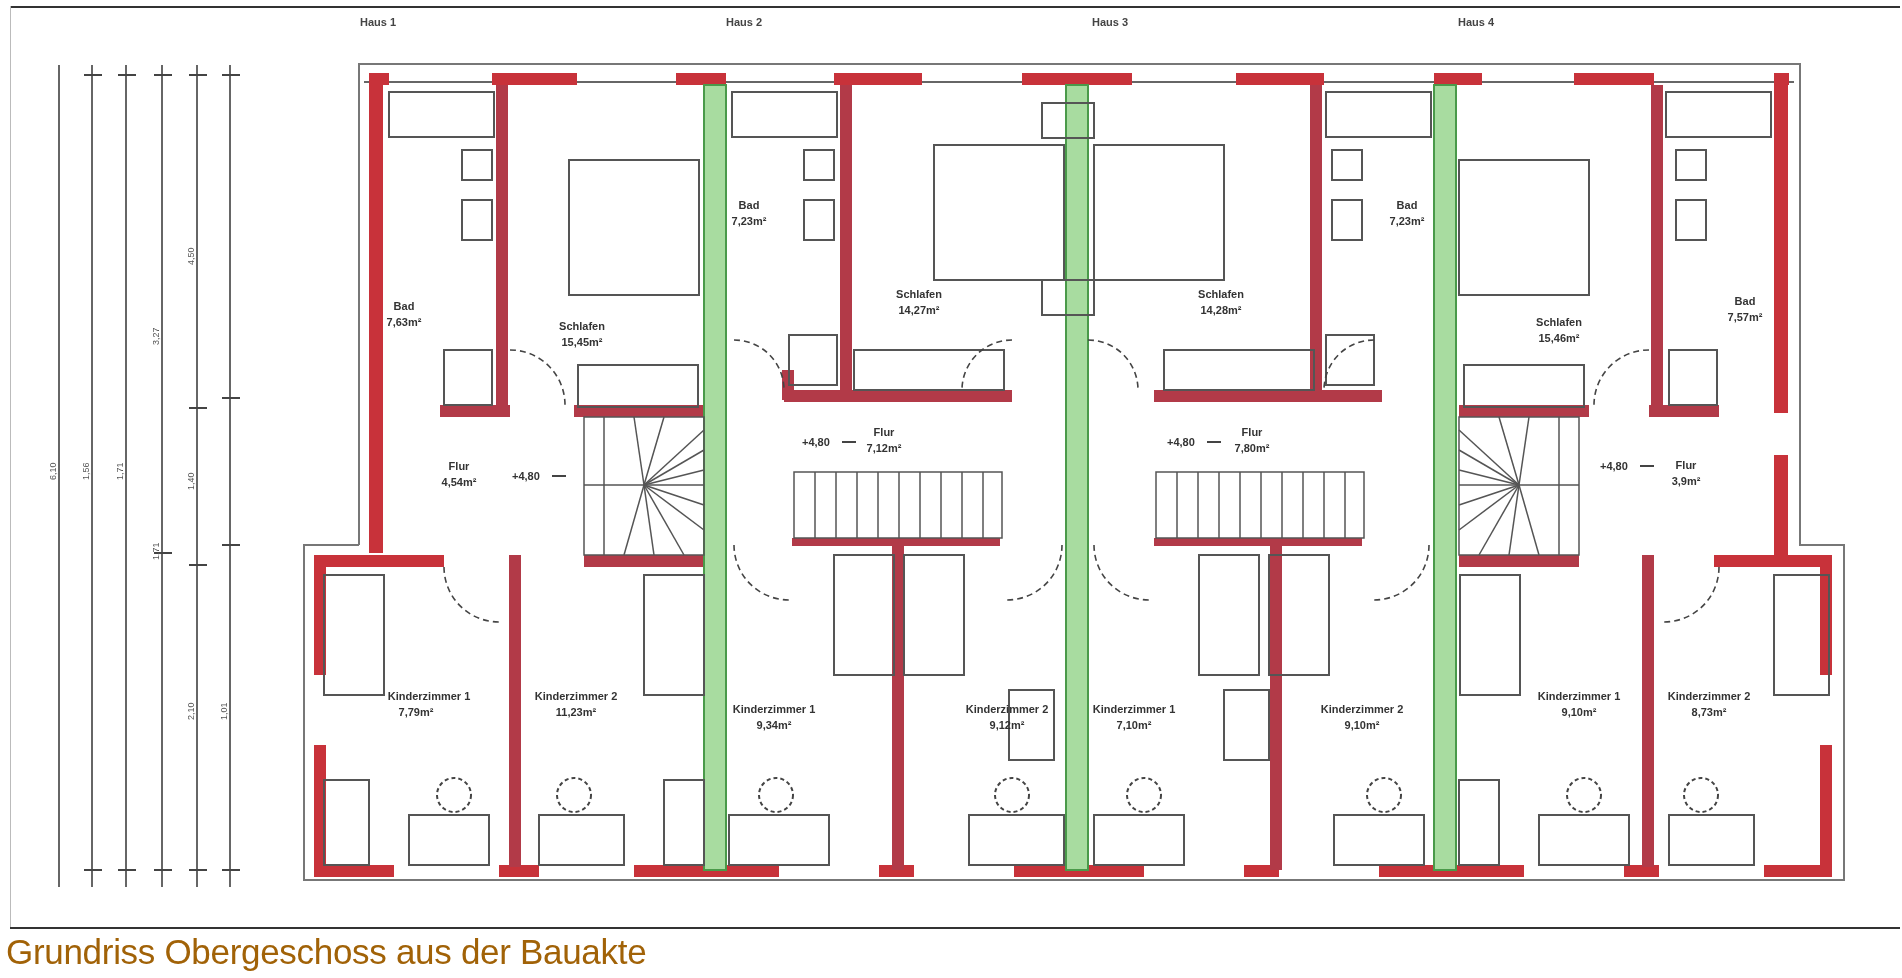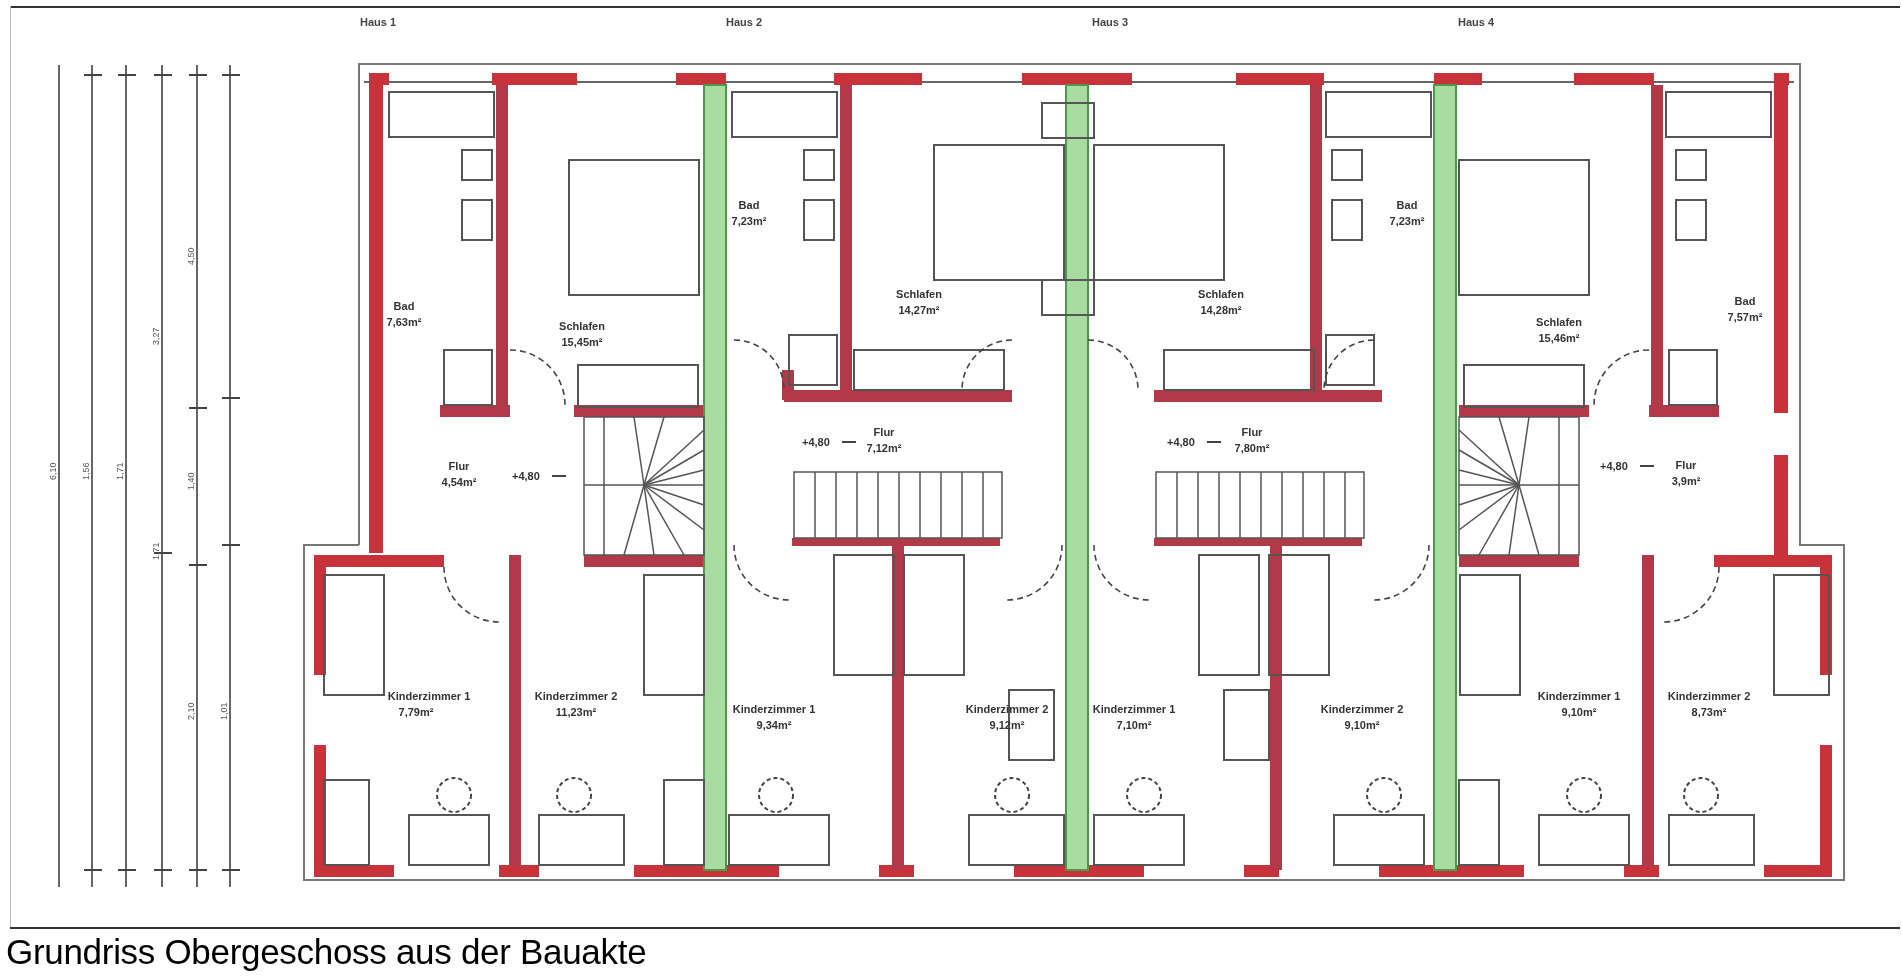--- a/index.html
+++ b/index.html
@@ -2,21 +2,21 @@
 <html><head>
 <meta charset="utf-8">
 <style>
   html, body { margin: 0; padding: 0; background: #ffffff; }
   body { width: 1902px; height: 978px; position: relative; overflow: hidden;
          font-family: "Liberation Sans", sans-serif; }
   #figure { position: absolute; left: 4px; top: 0; width: 1902px; height: 930px; }
   #figure-border-top { position: absolute; left: 6px; top: 6px; width: 1890px; height: 2px; background: #333; }
   #figure-border-left { position: absolute; left: 6px; top: 6px; width: 1px; height: 922px; background: #bbb; }
   #figure-border-bottom { position: absolute; left: 6px; top: 927px; width: 1890px; height: 2px; background: #333; }
-  #caption { position: absolute; left: 6px; top: 932px; font-size: 35px; color: #000000;
+  #caption { position: absolute; left: 6px; top: 932px; font-size: 35px; color: #a16207;
              letter-spacing: -0.3px; white-space: nowrap; }
   svg text { font-family: "Liberation Sans", sans-serif; font-weight: bold; fill: #333; }
   .lbl { font-size: 11px; }
   .house { font-size: 11px; fill: #444; }
   .dim { font-size: 9px; fill: #555; font-weight: normal; }
 </style>
 </head>
 <body>
 
 <div id="figure">

